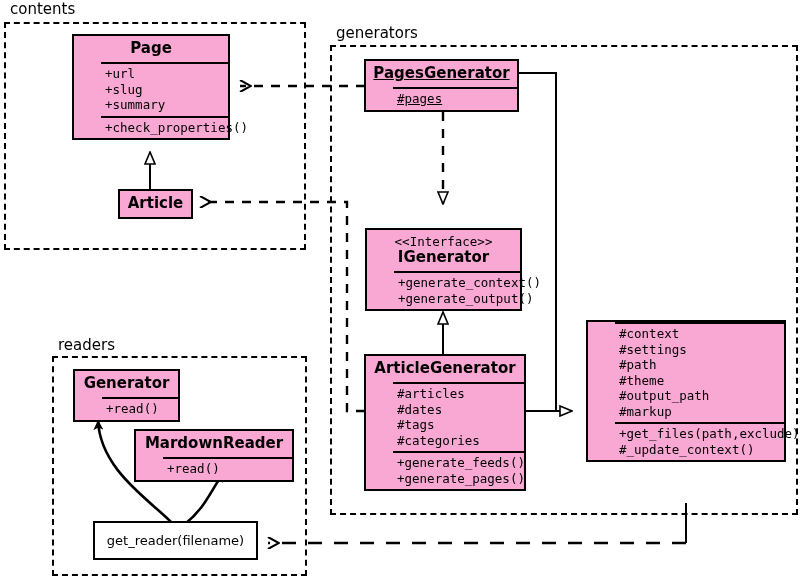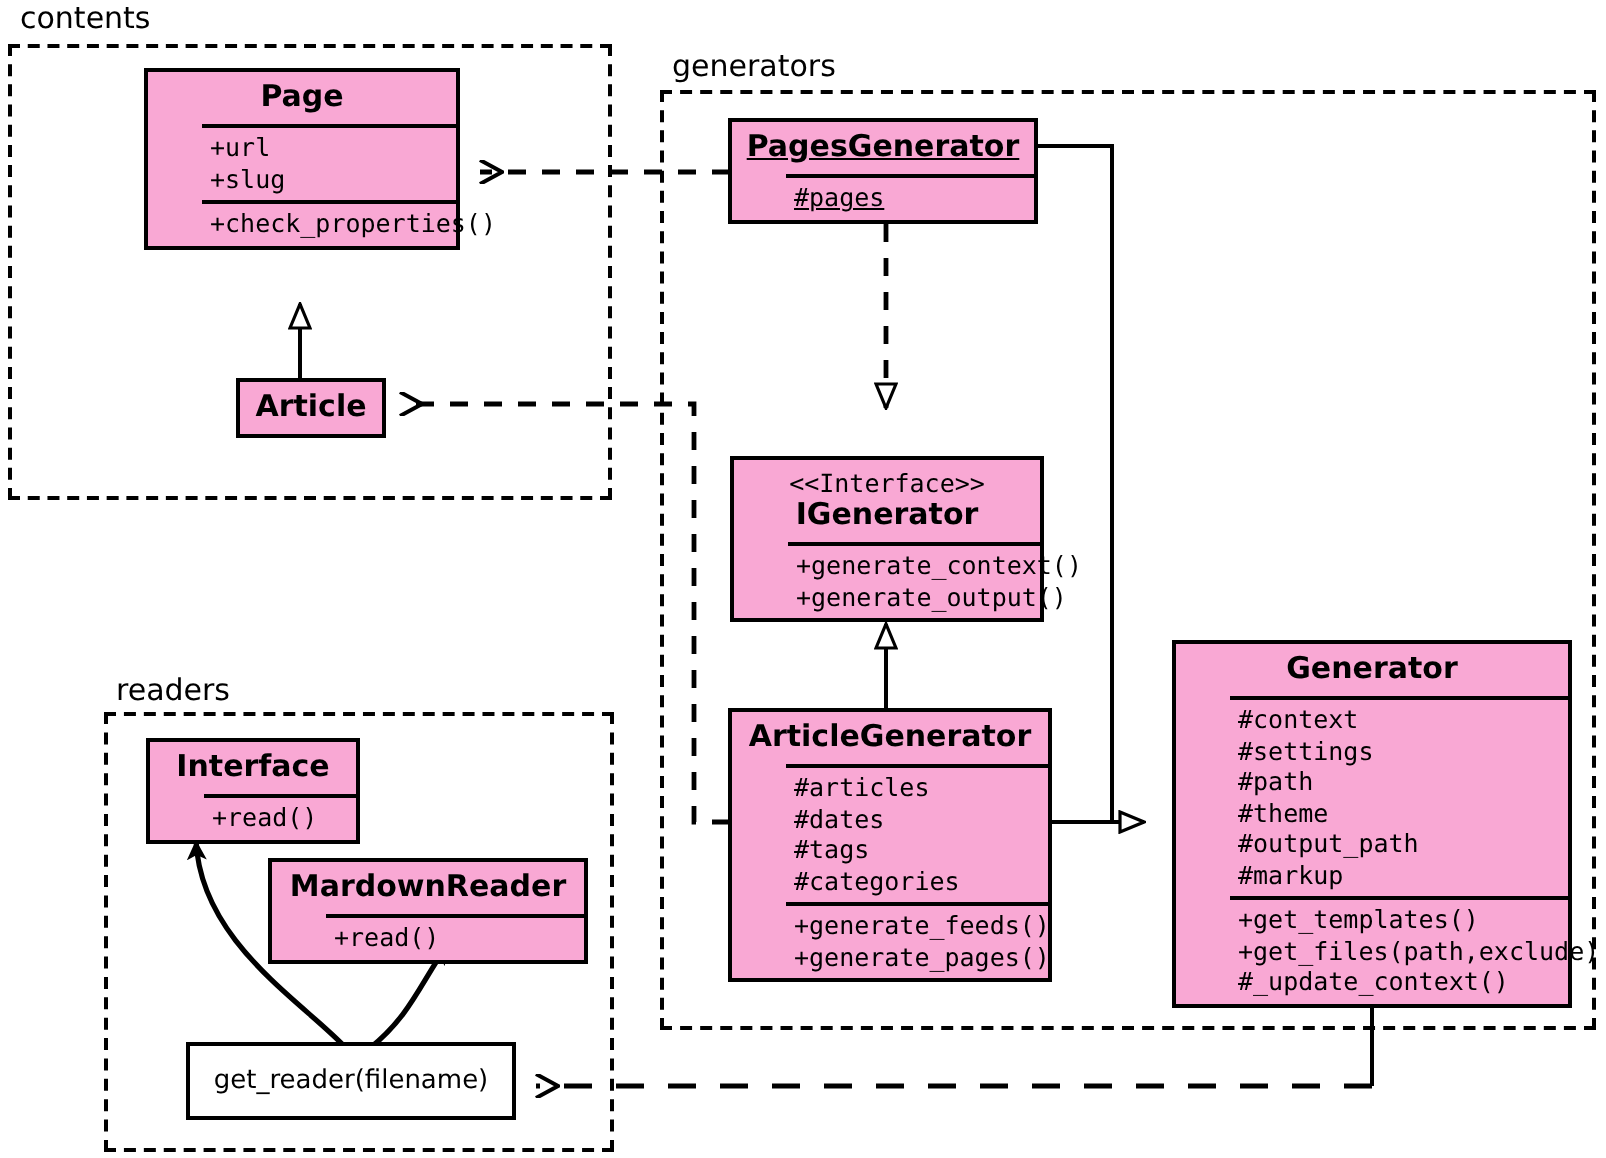--- a/index.html
+++ b/index.html
@@ -175,20 +175,21 @@
     <g>
       <path d="M185,524 C205,508 210,492 224,472" fill="none" stroke="#000" stroke-width="2.6" marker-end="url(#filledArrow)"></path>
     </g>
   </svg>
 
   <div class="uml" style="left:72px; top:34px; width:158px;">
     <div class="title">Page</div>
     <div class="compartment">
       <div class="member">+url</div>
       <div class="member">+slug</div>
+      <div class="member">+summary</div>
     </div>
     <div class="compartment">
       <div class="member">+check_properties()</div>
     </div>
   </div>
 
   <div class="uml" style="left:118px; top:189px; width:75px;">
     <div class="title">Article</div>
   </div>
 
@@ -218,38 +219,36 @@
       <div class="member">#tags</div>
       <div class="member">#categories</div>
     </div>
     <div class="compartment">
       <div class="member">+generate_feeds()</div>
       <div class="member">+generate_pages()</div>
     </div>
   </div>
 
   <div class="uml" style="left:586px; top:320px; width:200px;">
-    <div class="title">Generator</div>
     <div class="compartment">
       <div class="member">#context</div>
       <div class="member">#settings</div>
       <div class="member">#path</div>
       <div class="member">#theme</div>
       <div class="member">#output_path</div>
       <div class="member">#markup</div>
     </div>
     <div class="compartment">
-      <div class="member">+get_templates()</div>
       <div class="member">+get_files(path,exclude)</div>
       <div class="member">#_update_context()</div>
     </div>
   </div>
 
   <div class="uml" style="left:73px; top:369px; width:107px;">
-    <div class="title">Interface</div>
+    <div class="title">Generator</div>
     <div class="compartment">
       <div class="member">+read()</div>
     </div>
   </div>
 
   <div class="uml" style="left:134px; top:429px; width:160px;">
     <div class="title">MardownReader</div>
     <div class="compartment">
       <div class="member">+read()</div>
     </div>

